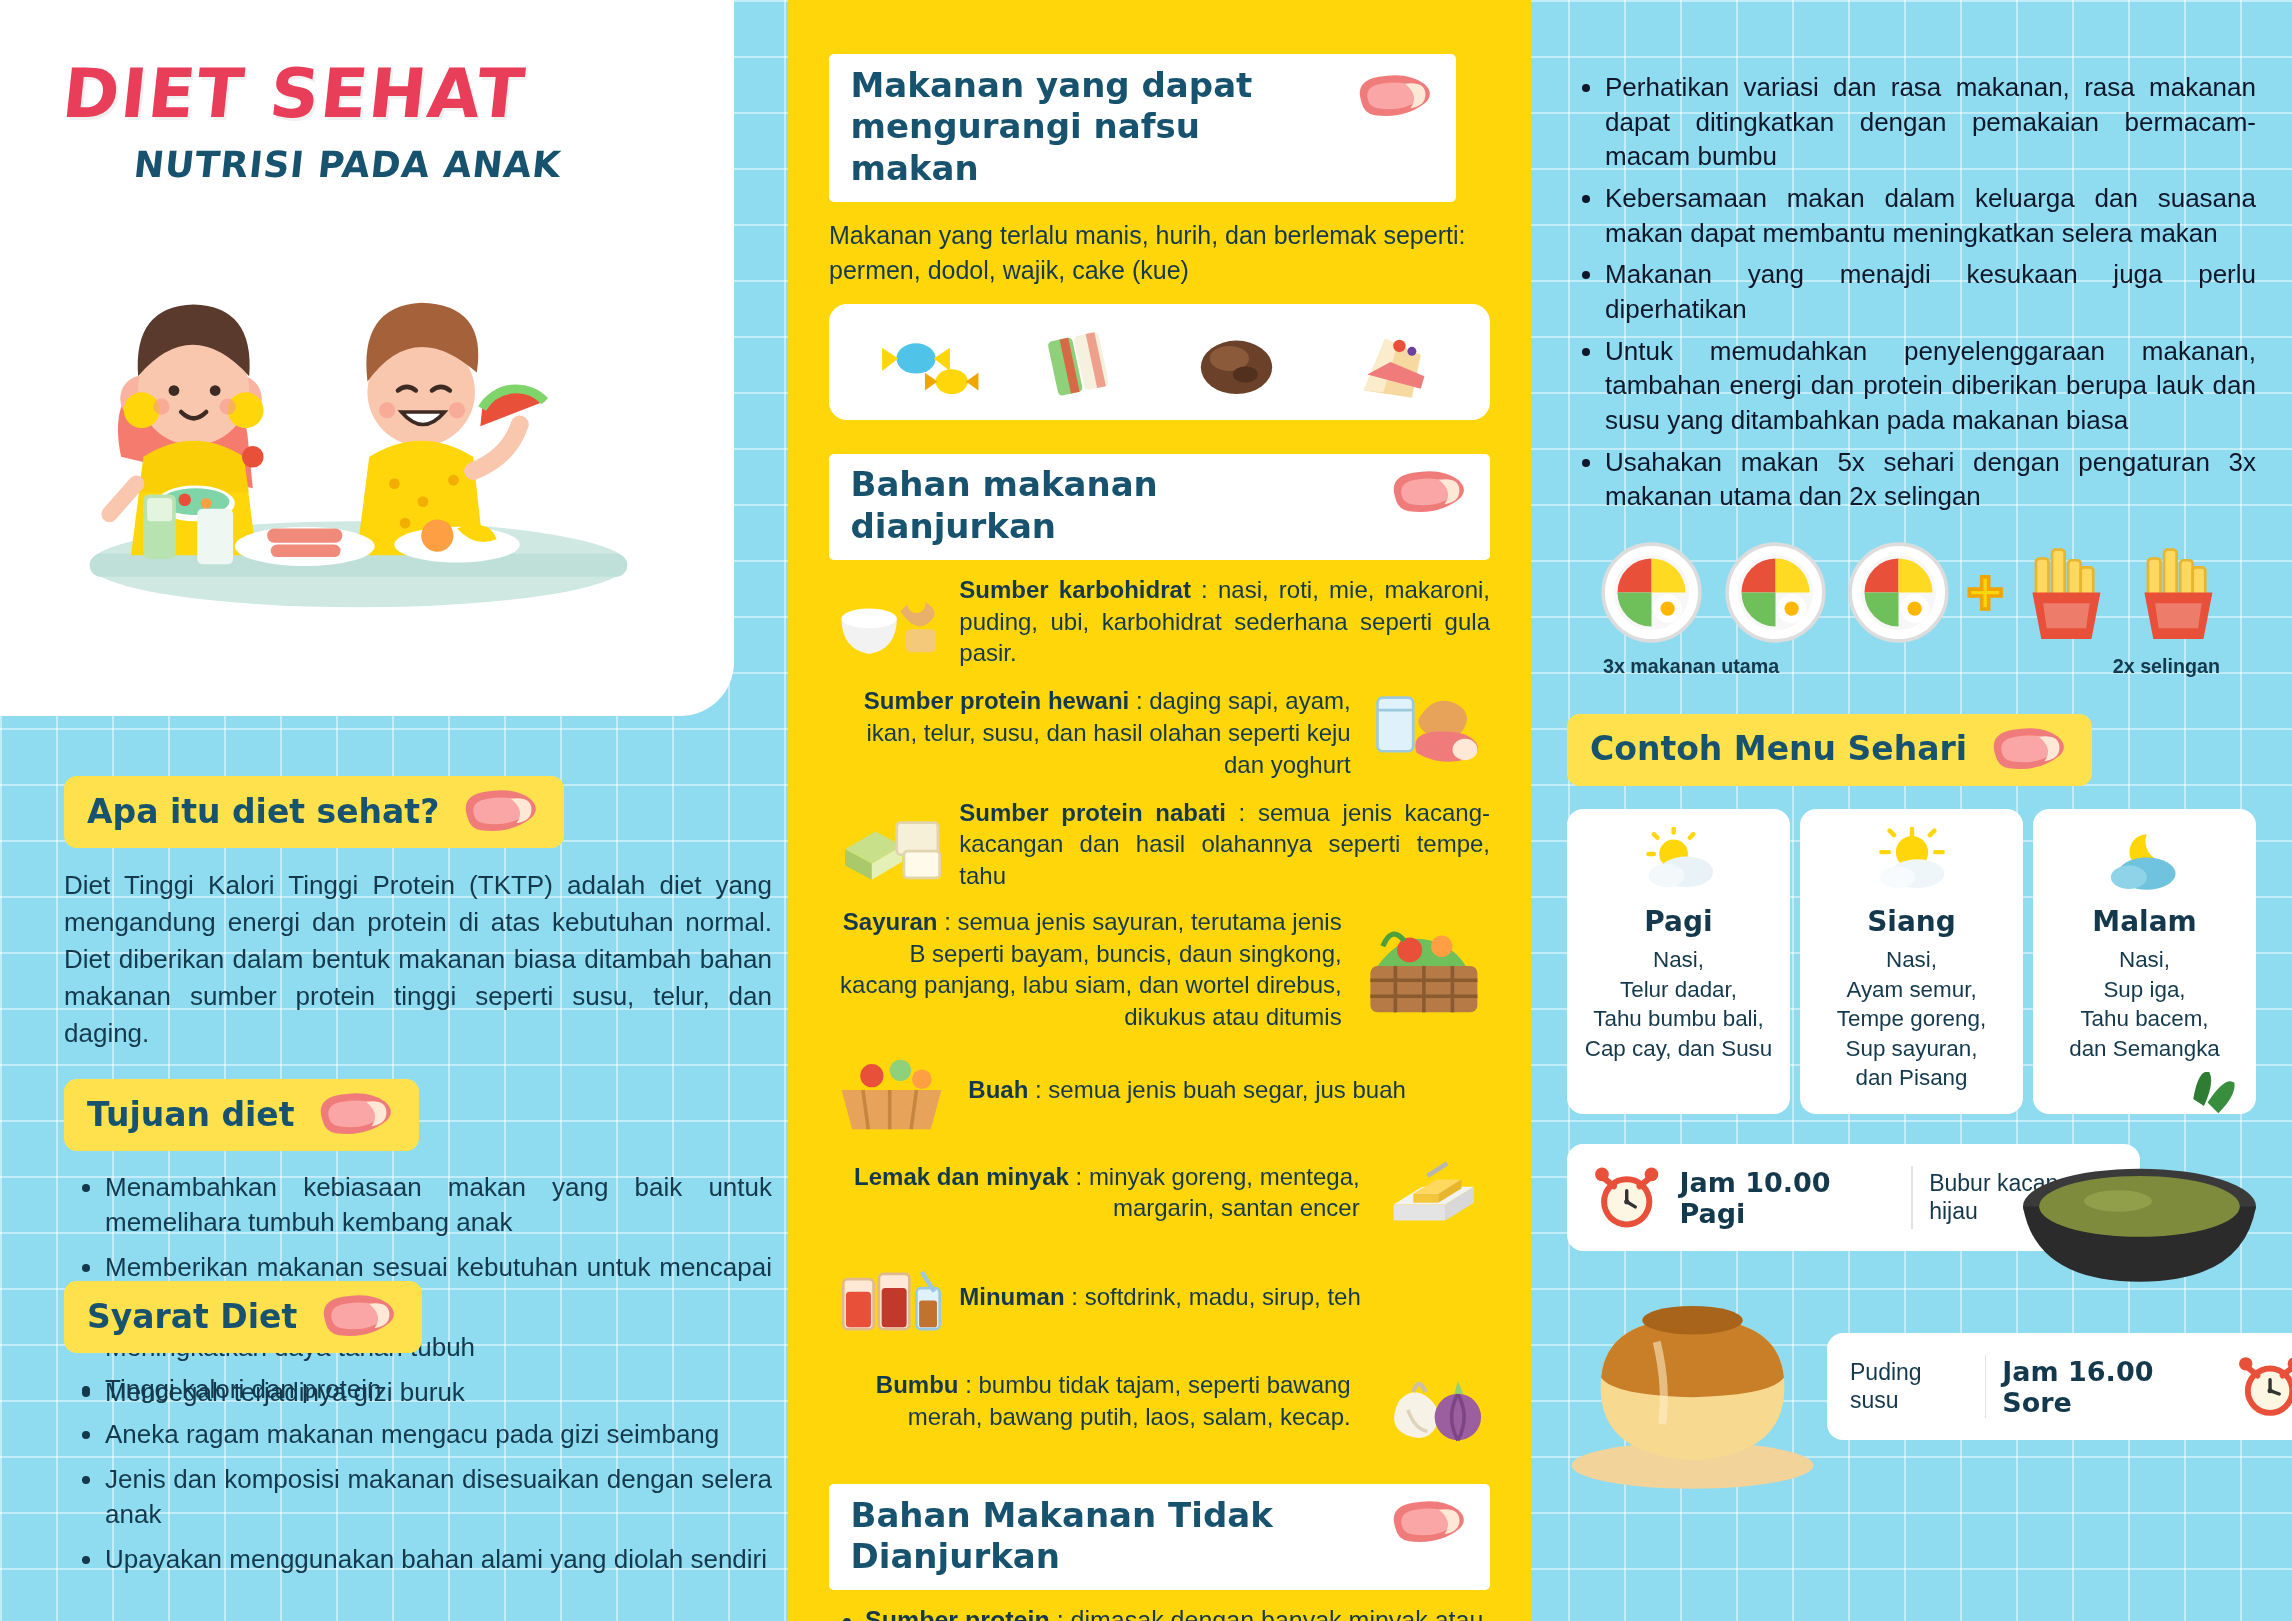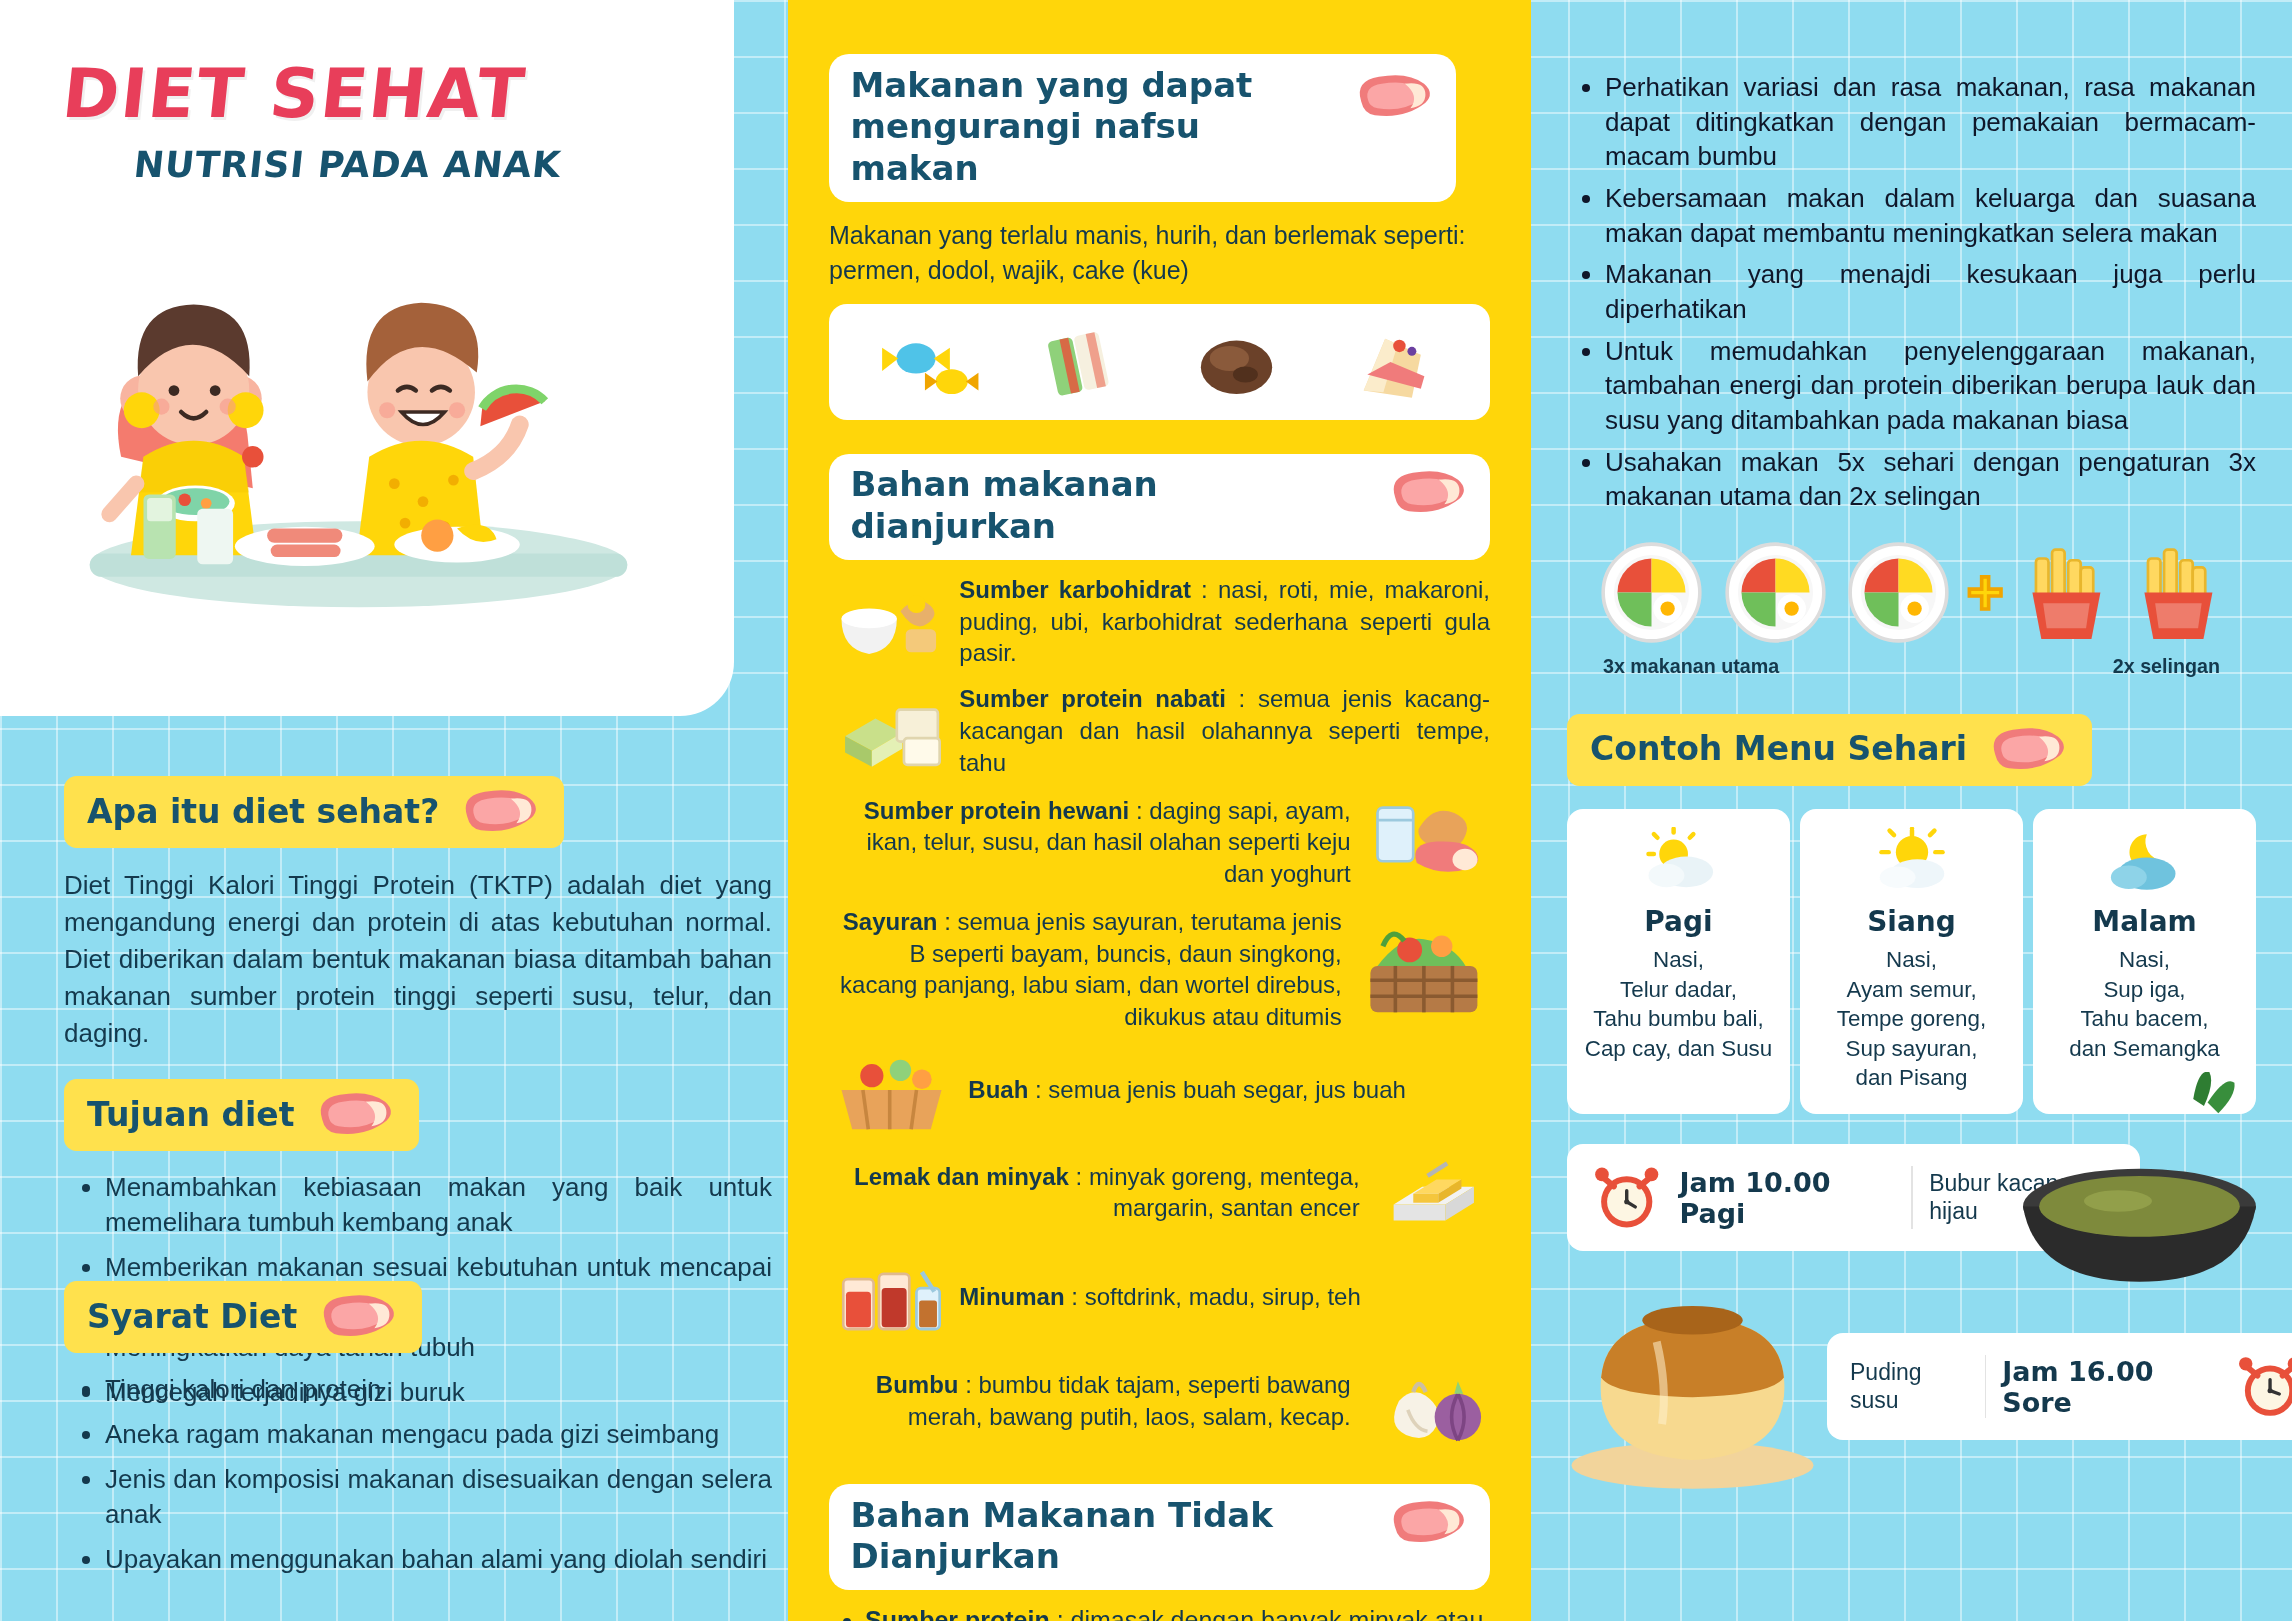--- a/index.html
+++ b/index.html
@@ -99,21 +99,21 @@
     left: 788px; top: 0;
     width: 743px; height: 1621px;
     background: #ffd60a;
   }
   .mid-inner { padding: 54px 41px; }
   .head-pill {
     display: inline-flex;
     align-items: flex-start;
     gap: 14.3px;
     background: #ffffff;
-    border-radius: 20px;
+    border-radius: 5px;
     padding: 10.7px 21.5px 12.5px 21.5px;
   }
   .head-pill .htxt {
     font-size: 34px;
     font-weight: 800;
     color: #17536e;
     line-height: 1.22;
     font-family: "DejaVu Sans", sans-serif;
   }
   .mid-para {
@@ -445,44 +445,44 @@
             <rect x="86" y="56" width="34" height="26" rx="6" fill="#f4c97a"></rect>
             <circle cx="98" cy="28" r="10" fill="#ffd60a"></circle>
           </svg>
           <div class="ing-text ta-j">
             <b>Sumber karbohidrat</b><span> : nasi, roti, mie, makaroni, puding, ubi, karbohidrat sederhana seperti gula pasir.</span>
           </div>
         </div>
 
         
         <div class="ing-row">
+          <div class="ing-text ta-r">
+            <b>Sumber protein hewani</b><span> : daging sapi, ayam, ikan, telur, susu, dan hasil olahan seperti keju dan yoghurt</span>
+          </div>
+          <svg width="125" height="99" viewBox="0 0 140 110">
+            <rect x="14" y="16" width="40" height="60" rx="6" fill="#dff1fb" stroke="#9cc9de" stroke-width="3"></rect>
+            <path d="M14 30 h40" stroke="#9cc9de" stroke-width="3"></path>
+            <path d="M60 40 q16 -28 40 -18 q22 10 10 30 q-12 18 -34 8 q-18 -8 -16 -20z" fill="#e8a35a"></path>
+            <path d="M58 78 q-8 -22 22 -24 q34 -2 44 12 q8 12 -8 18 q-30 10 -58 -6z" fill="#f07b7b"></path>
+            <ellipse cx="112" cy="74" rx="14" ry="12" fill="#ffe9d6"></ellipse>
+          </svg>
+        </div>
+
+        
+        <div class="ing-row">
           <svg width="116" height="86" viewBox="0 0 130 96">
             <path d="M18 54 l34 -20 l30 16 l-34 20z" fill="#c9e08a"></path>
             <path d="M18 54 v18 l30 16 v-18z" fill="#a9c96a"></path>
             <path d="M48 70 l34 -20 v18 l-34 20z" fill="#e4f0b5"></path>
             <rect x="76" y="24" width="46" height="36" rx="4" fill="#f7f0d8" stroke="#e0d5ae" stroke-width="3"></rect>
             <rect x="84" y="56" width="40" height="30" rx="4" fill="#fffaea" stroke="#e0d5ae" stroke-width="3"></rect>
           </svg>
           <div class="ing-text ta-j">
             <b>Sumber protein nabati</b><span> : semua jenis kacang-kacangan dan hasil olahannya seperti tempe, tahu</span>
           </div>
-        </div>
-
-        
-        <div class="ing-row">
-          <div class="ing-text ta-r">
-            <b>Sumber protein hewani</b><span> : daging sapi, ayam, ikan, telur, susu, dan hasil olahan seperti keju dan yoghurt</span>
-          </div>
-          <svg width="125" height="99" viewBox="0 0 140 110">
-            <rect x="14" y="16" width="40" height="60" rx="6" fill="#dff1fb" stroke="#9cc9de" stroke-width="3"></rect>
-            <path d="M14 30 h40" stroke="#9cc9de" stroke-width="3"></path>
-            <path d="M60 40 q16 -28 40 -18 q22 10 10 30 q-12 18 -34 8 q-18 -8 -16 -20z" fill="#e8a35a"></path>
-            <path d="M58 78 q-8 -22 22 -24 q34 -2 44 12 q8 12 -8 18 q-30 10 -58 -6z" fill="#f07b7b"></path>
-            <ellipse cx="112" cy="74" rx="14" ry="12" fill="#ffe9d6"></ellipse>
-          </svg>
         </div>
 
         
         <div class="ing-row">
           <div class="ing-text ta-r">
             <b>Sayuran</b><span> : semua jenis sayuran, terutama jenis B seperti bayam, buncis, daun singkong, kacang panjang, labu siam, dan wortel direbus, dikukus atau ditumis</span>
           </div>
           <svg width="134" height="107" viewBox="0 0 150 120">
             <path d="M24 56 q26 -34 52 -30 q34 6 48 32z" fill="#6fbf5a"></path>
             <circle cx="60" cy="38" r="14" fill="#e8503a"></circle>

